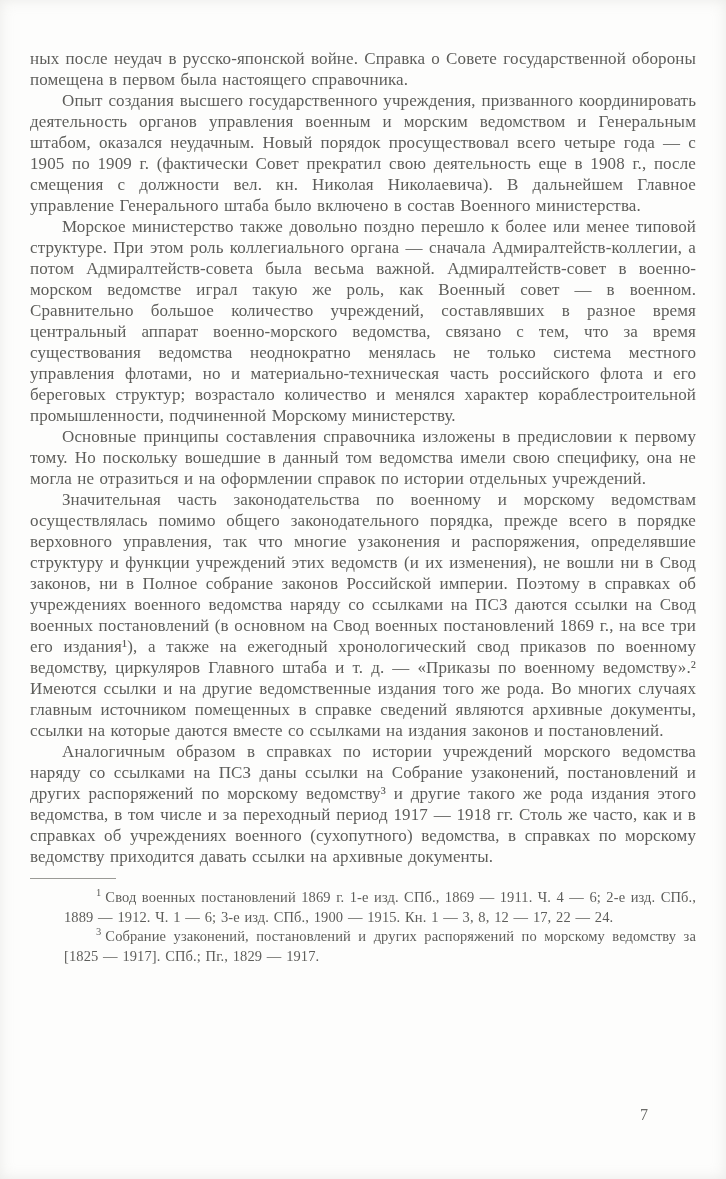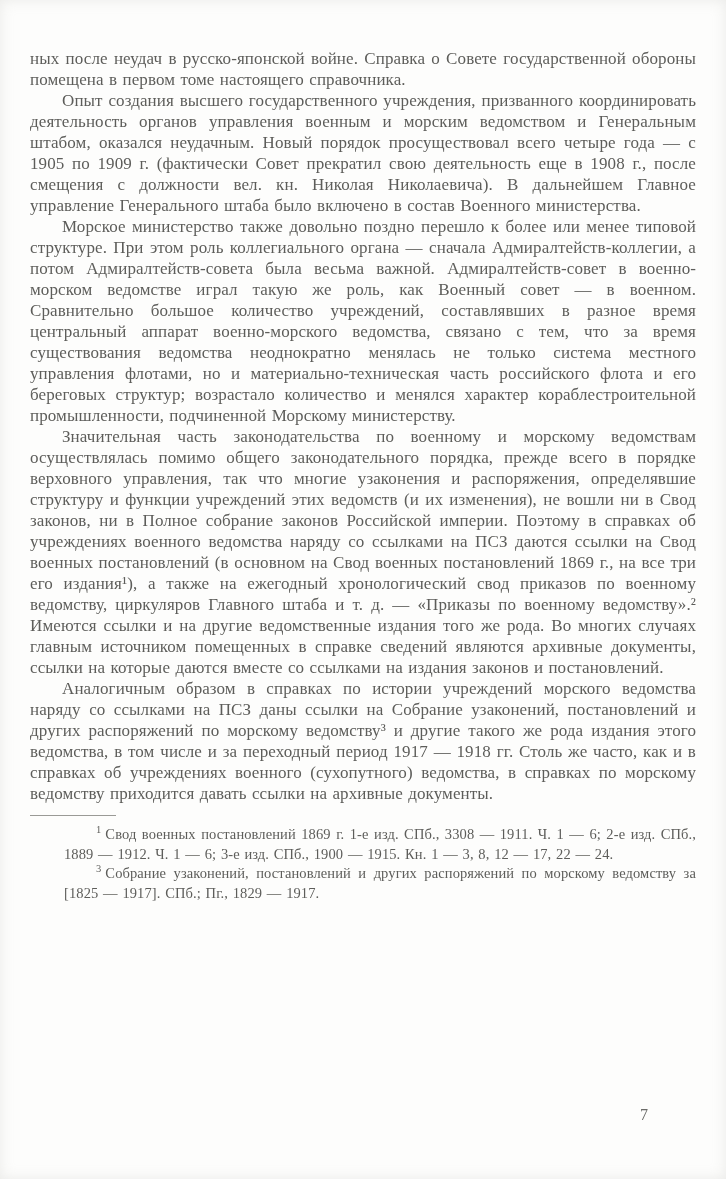--- a/index.html
+++ b/index.html
@@ -66,31 +66,32 @@
     font-size: 16px;
     color: #6b6b68;
   }
 </style>
 </head>
 <body>
 
 <div class="page">
 
   <div class="body-text">
-    <p class="no-indent">ных после неудач в русско-японской войне. Справка о Совете государственной обороны помещена в первом томе настоящего справочника.</p>
+    <p class="no-indent">ных после неудач в русско-японской войне. Справка о Совете государственной обороны помещена в первом была настоящего справочника.</p>
     <p>Опыт создания высшего государственного учреждения, призванного координировать деятельность органов управления военным и морским ведомством и Генеральным штабом, оказался неудачным. Новый порядок просуществовал всего четыре года — с 1905 по 1909 г. (фактически Совет прекратил свою деятельность еще в 1908 г., после смещения с должности вел. кн. Николая Николаевича). В дальнейшем Главное управление Генерального штаба было включено в состав Военного министерства.</p>
     <p>Морское министерство также довольно поздно перешло к более или менее типовой структуре. При этом роль коллегиального органа — сначала Адмиралтейств-коллегии, а потом Адмиралтейств-совета была весьма важной. Адмиралтейств-совет в военно-морском ведомстве играл такую же роль, как Военный совет — в военном. Сравнительно большое количество учреждений, составлявших в разное время центральный аппарат военно-морского ведомства, связано с тем, что за время существования ведомства неоднократно менялась не только система местного управления флотами, но и материально-техническая часть российского флота и его береговых структур; возрастало количество и менялся характер кораблестроительной промышленности, подчиненной Морскому министерству.</p>
+    <p>Основные принципы составления справочника изложены в предисловии к первому тому. Но поскольку вошедшие в данный том ведомства имели свою специфику, она не могла не отразиться и на оформлении справок по истории отдельных учреждений.</p>
     <p>Значительная часть законодательства по военному и морскому ведомствам осуществлялась помимо общего законодательного порядка, прежде всего в порядке верховного управления, так что многие узаконения и распоряжения, определявшие структуру и функции учреждений этих ведомств (и их изменения), не вошли ни в Свод законов, ни в Полное собрание законов Российской империи. Поэтому в справках об учреждениях военного ведомства наряду со ссылками на ПСЗ даются ссылки на Свод военных постановлений (в основном на Свод военных постановлений 1869 г., на все три его издания¹), а также на ежегодный хронологический свод приказов по военному ведомству, циркуляров Главного штаба и т. д. — «Приказы по военному ведомству».² Имеются ссылки и на другие ведомственные издания того же рода. Во многих случаях главным источником помещенных в справке сведений являются архивные документы, ссылки на которые даются вместе со ссылками на издания законов и постановлений.</p>
     <p>Аналогичным образом в справках по истории учреждений морского ведомства наряду со ссылками на ПСЗ даны ссылки на Собрание узаконений, постановлений и других распоряжений по морскому ведомству³ и другие такого же рода издания этого ведомства, в том числе и за переходный период 1917 — 1918 гг. Столь же часто, как и в справках об учреждениях военного (сухопутного) ведомства, в справках по морскому ведомству приходится давать ссылки на архивные документы.</p>
 
     <hr class="footnote-separator">
 
     <div class="footnotes">
       <p class="footnote">
-        <sup>1</sup><span>Свод военных постановлений 1869 г. 1-е изд. СПб., 3308 — 1911. Ч. 1 — 6; 2-е изд. СПб., 1889 — 1912. Ч. 1 — 6; 3-е изд. СПб., 1900 — 1915. Кн. 1 — 3, 8, 12 — 17, 22 — 24.</span>
+        <sup>1</sup><span>Свод военных постановлений 1869 г. 1-е изд. СПб., 1869 — 1911. Ч. 4 — 6; 2-е изд. СПб., 1889 — 1912. Ч. 1 — 6; 3-е изд. СПб., 1900 — 1915. Кн. 1 — 3, 8, 12 — 17, 22 — 24.</span>
       </p>
       <p class="footnote">
         <sup>3</sup><span>Собрание узаконений, постановлений и других распоряжений по морскому ведомству за [1825 — 1917]. СПб.; Пг., 1829 — 1917.</span>
       </p>
     </div>
   </div>
 
   <div class="page-number">7</div>
 
 </div>

